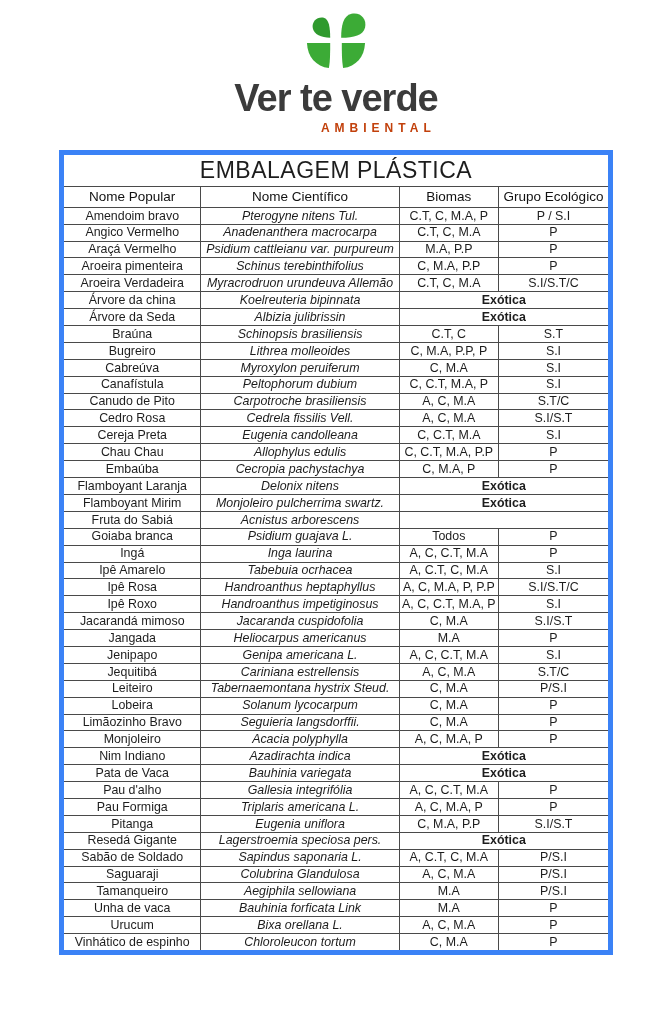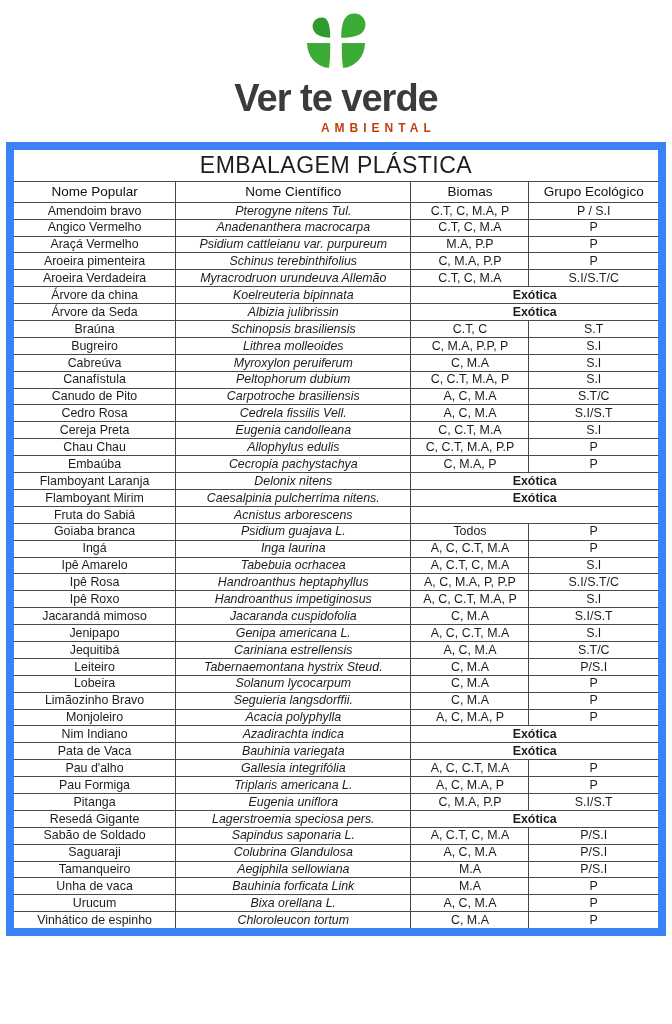--- a/index.html
+++ b/index.html
@@ -7,21 +7,21 @@
   .page{position:relative;width:672px;height:1024px;overflow:hidden;background:#fff;}
 
   
   .logo-block{padding-top:8px;text-align:center;}
   .logo-icon{display:block;margin:0 auto;}
   .brand-wrap{display:inline-block;text-align:right;margin-top:8px;}
   .wordmark{font-size:38px;font-weight:bold;color:#3b3b3b;letter-spacing:-1px;line-height:1.1;text-align:center;}
   .tagline{font-size:12px;font-weight:bold;color:#c2410c;letter-spacing:5px;margin-top:1px;padding-right:2px;}
 
   
-  table.plant{border-collapse:collapse;width:660px;margin:6px auto 0;border:8px solid #3b82f6;table-layout:fixed;}
+  table.plant{border-collapse:collapse;width:554px;margin:14px auto 0;border:5px solid #3b82f6;table-layout:fixed;}
   table.plant th, table.plant td{border:1px solid #4a4a4a;text-align:center;vertical-align:middle;overflow:hidden;white-space:nowrap;}
   tr.title-row th{font-size:23px;font-weight:500;letter-spacing:0.5px;color:#1d1d1d;height:29px;}
   tr.head-row th{font-size:13.5px;font-weight:normal;color:#111;height:18px;}
   tbody td{font-size:12.4px;height:15.9px;line-height:1;color:#1d1d1d;padding:0 2px;}
   td.sci{font-style:italic;}
   td.merged{font-weight:bold;}
 </style>
 </head>
 <body>
 
@@ -157,21 +157,21 @@
           <td>C, M.A, P</td>
           <td>P</td>
         </tr>
         <tr>
           <td>Flamboyant Laranja</td>
           <td class="sci">Delonix nitens</td>
           <td colspan="2" class="merged">Exótica</td>
         </tr>
         <tr>
           <td>Flamboyant Mirim</td>
-          <td class="sci">Caesalpinia pulcherrima nitens.</td>
+          <td class="sci">Monjoleiro pulcherrima swartz.</td>
           <td colspan="2" class="merged">Exótica</td>
         </tr>
         <tr>
           <td>Fruta do Sabiá</td>
           <td class="sci">Acnistus arborescens</td>
           <td colspan="2" class="merged"></td>
         </tr>
         <tr>
           <td>Goiaba branca</td>
           <td class="sci">Psidium guajava L.</td>
@@ -202,20 +202,26 @@
           <td>A, C, C.T, M.A, P</td>
           <td>S.I</td>
         </tr>
         <tr>
           <td>Jacarandá mimoso</td>
           <td class="sci">Jacaranda cuspidofolia</td>
           <td>C, M.A</td>
           <td>S.I/S.T</td>
         </tr>
         <tr>
+          <td>Jangada</td>
+          <td class="sci">Heliocarpus americanus</td>
+          <td>M.A</td>
+          <td>P</td>
+        </tr>
+        <tr>
           <td>Jenipapo</td>
           <td class="sci">Genipa americana L.</td>
           <td>A, C, C.T, M.A</td>
           <td>S.I</td>
         </tr>
         <tr>
           <td>Jequitibá</td>
           <td class="sci">Cariniana estrellensis</td>
           <td>A, C, M.A</td>
           <td>S.T/C</td>

